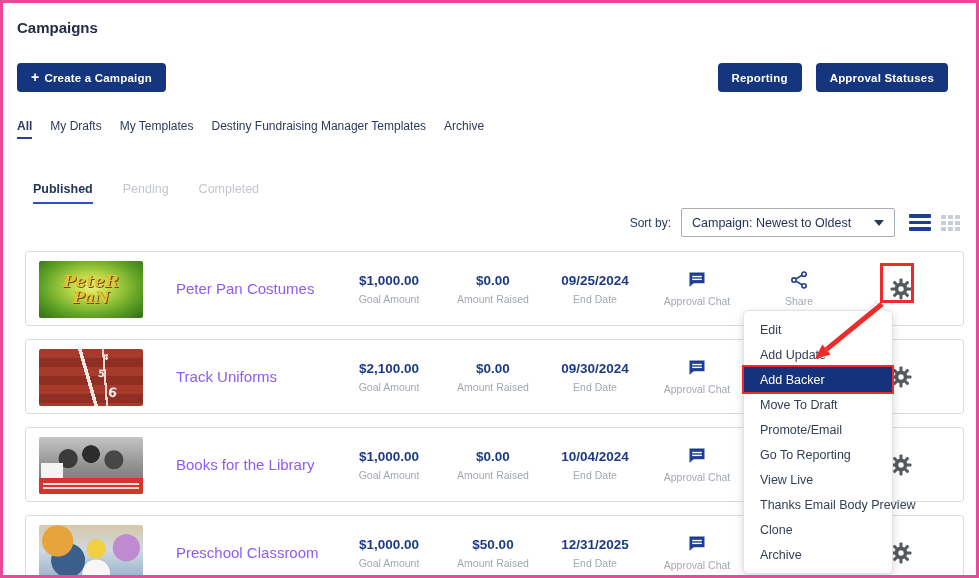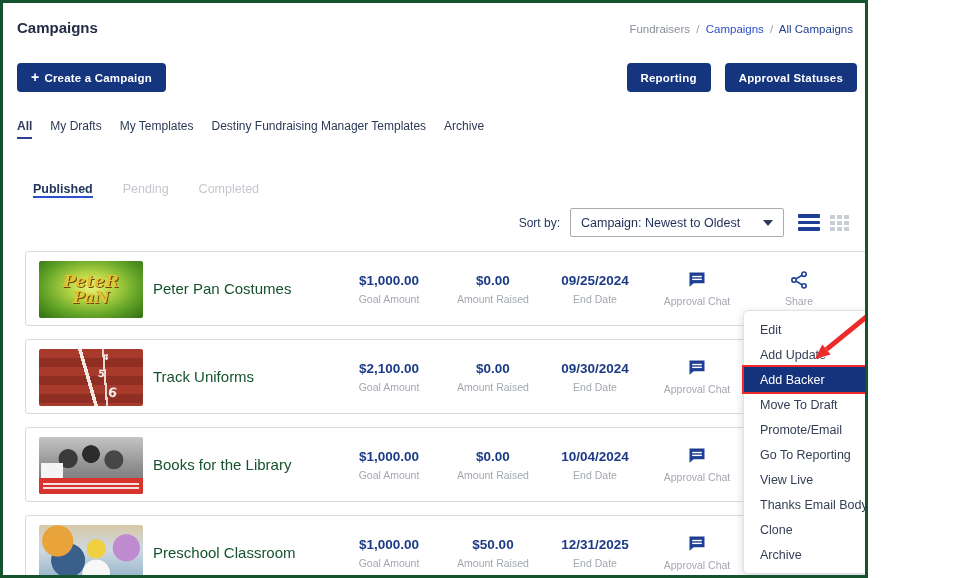--- a/index.html
+++ b/index.html
@@ -1,59 +1,59 @@
 <!DOCTYPE html>
 <html><head>
 <meta charset="utf-8">
 <style>
   * { margin:0; padding:0; box-sizing:border-box; }
   html,body { background:#fff; }
   body { font-family:"Liberation Sans","DejaVu Sans",sans-serif; }
-  .frame { position:relative; width:868px; height:578px; border:3px solid #14532d; background:#fff; overflow:hidden; }
+  .frame { position:relative; width:979px; height:578px; border:3px solid #ec4899; background:#fff; overflow:hidden; }
 
   
   .page-title { position:absolute; left:14px; top:16px; font-size:15px; font-weight:700; color:#232c47; }
   .breadcrumb { position:absolute; right:12px; top:20px; font-size:11.5px; color:#8a8f99; }
   .breadcrumb .bc-root { color:#8a8f99; }
   .breadcrumb .bc-link { color:#2b50c8; cursor:pointer; }
   .breadcrumb .bc-current { color:#1e3f8f; }
   .breadcrumb .sep { color:#9aa0a8; padding:0 3px; }
 
   
   .btn { display:inline-flex; align-items:center; justify-content:center; background:#16357f; color:#fff; font-size:11.5px; font-weight:700; border:none; border-radius:4px; height:29px; padding:0 14px; cursor:pointer; letter-spacing:.2px; }
   .btn-create { position:absolute; left:14px; top:60px; }
   .btn-create .plus { font-size:14px; font-weight:700; margin-right:5px; margin-top:-1px; }
-  .btn-right { position:absolute; right:8px; top:60px; display:flex; gap:14px; }
+  .btn-right { position:absolute; right:28px; top:60px; display:flex; gap:14px; }
 
   
   .nav-tabs { position:absolute; left:14px; top:116px; display:flex; gap:18px; font-size:12px; color:#2c3a57; }
   .nav-tab { padding-bottom:4px; cursor:pointer; }
   .nav-tab.active { border-bottom:2px solid #30408f; font-weight:700; }
 
   
   .status-tabs { position:absolute; left:30px; top:179px; display:flex; gap:30px; font-size:12.5px; }
-  .status-tab { color:#c3c7cd; cursor:pointer; }
+  .status-tab { color:#c3c7cd; padding-bottom:6px; cursor:pointer; }
   .status-tab.active { color:#22365e; font-weight:700; border-bottom:2px solid #2b50c8; }
 
   
   .toolbar { position:absolute; top:205px; right:16px; display:flex; align-items:center; }
   .sort-label { font-size:12px; color:#273a5e; margin-right:10px; }
   .select { width:214px; height:29px; border:1px solid #a8adb5; border-radius:2px; background:#fff; display:flex; align-items:center; padding:0 10px; font-size:12.5px; color:#1f2e55; cursor:pointer;gap:12px; }
   .select .sel-text { flex:1; }
   .caret-down { width:0; height:0; border-left:5px solid transparent; border-right:5px solid transparent; border-top:6px solid #2c3a57; margin-left:6px; }
   .view-toggles { display:flex; gap:10px; margin-left:14px; align-items:center; }
   .list-icon { display:flex; flex-direction:column; gap:3px; cursor:pointer; }
   .list-icon i { display:block; width:22px; height:3.5px; background:#1c3f94; border-radius:1px; }
   .grid-icon { display:grid; grid-template-columns:repeat(3,5px); grid-auto-rows:4px; gap:2px; cursor:pointer; }
   .grid-icon i { background:#c9cdd4; border-radius:0.5px; }
 
   
   .card { position:absolute; left:22px; width:939px; height:75px; background:#fff; border:1px solid #d8dce2; border-radius:3px; }
   .thumb { position:absolute; left:13px; top:9px; width:104px; height:57px; border-radius:2px; overflow:hidden; cursor:pointer; }
-  .camp-name { position:absolute; left:127px; top:0; height:100%; display:flex; align-items:center; font-size:15px; color:#14532d; cursor:pointer; }
+  .camp-name { position:absolute; left:150px; top:0; height:100%; display:flex; align-items:center; font-size:15px; color:#8b5cf6; cursor:pointer; }
   .stat { position:absolute; top:0; height:100%; width:126px; display:flex; flex-direction:column; align-items:center; justify-content:center; gap:5px; text-align:center; }
   .stat .val { font-size:13.5px; font-weight:700; color:#1c3a86; }
   .stat .lab { font-size:10.5px; color:#a3a8b0; }
   .stat.goal { left:300px; } .stat.raised { left:404px; } .stat.end { left:506px; }
   .icon-col { position:absolute; top:0; height:100%; width:120px; display:flex; flex-direction:column; align-items:center; justify-content:center; gap:5px; }
   .icon-col .lab { font-size:10.5px; color:#a3a8b0; }
   .icon-col.chat { left:611px; } .icon-col.share { left:713px; }
   .icon-btn { cursor:pointer; display:flex; }
   .gear-wrap { position:absolute; left:858px; top:0; height:100%; width:34px; display:flex; align-items:center; justify-content:center; cursor:pointer; }
 
@@ -95,27 +95,20 @@
   .gear-red-box { position:absolute; left:877px; top:260px; width:34px; height:40px; border:3px solid #ee2b2b; z-index:60; pointer-events:none; }
   .arrow-overlay { position:absolute; inset:0; width:979px; height:578px; z-index:55; pointer-events:none; }
 </style>
 </head>
 <body>
 
 <div class="frame">
 
   <div class="page-title">Campaigns</div>
 
-  <div class="breadcrumb">
-    <span class="bc-root">Fundraisers</span>
-    <span class="sep">/</span>
-    <span class="bc-link">Campaigns</span>
-    <span class="sep">/</span>
-    <span class="bc-current">All Campaigns</span>
-  </div>
 
   <button class="btn btn-create">
     <span class="plus">+</span>
     <span>Create a Campaign</span>
   </button>
 
   <div class="btn-right">
     <button class="btn">Reporting</button>
     <button class="btn">Approval Statuses</button>
   </div>

